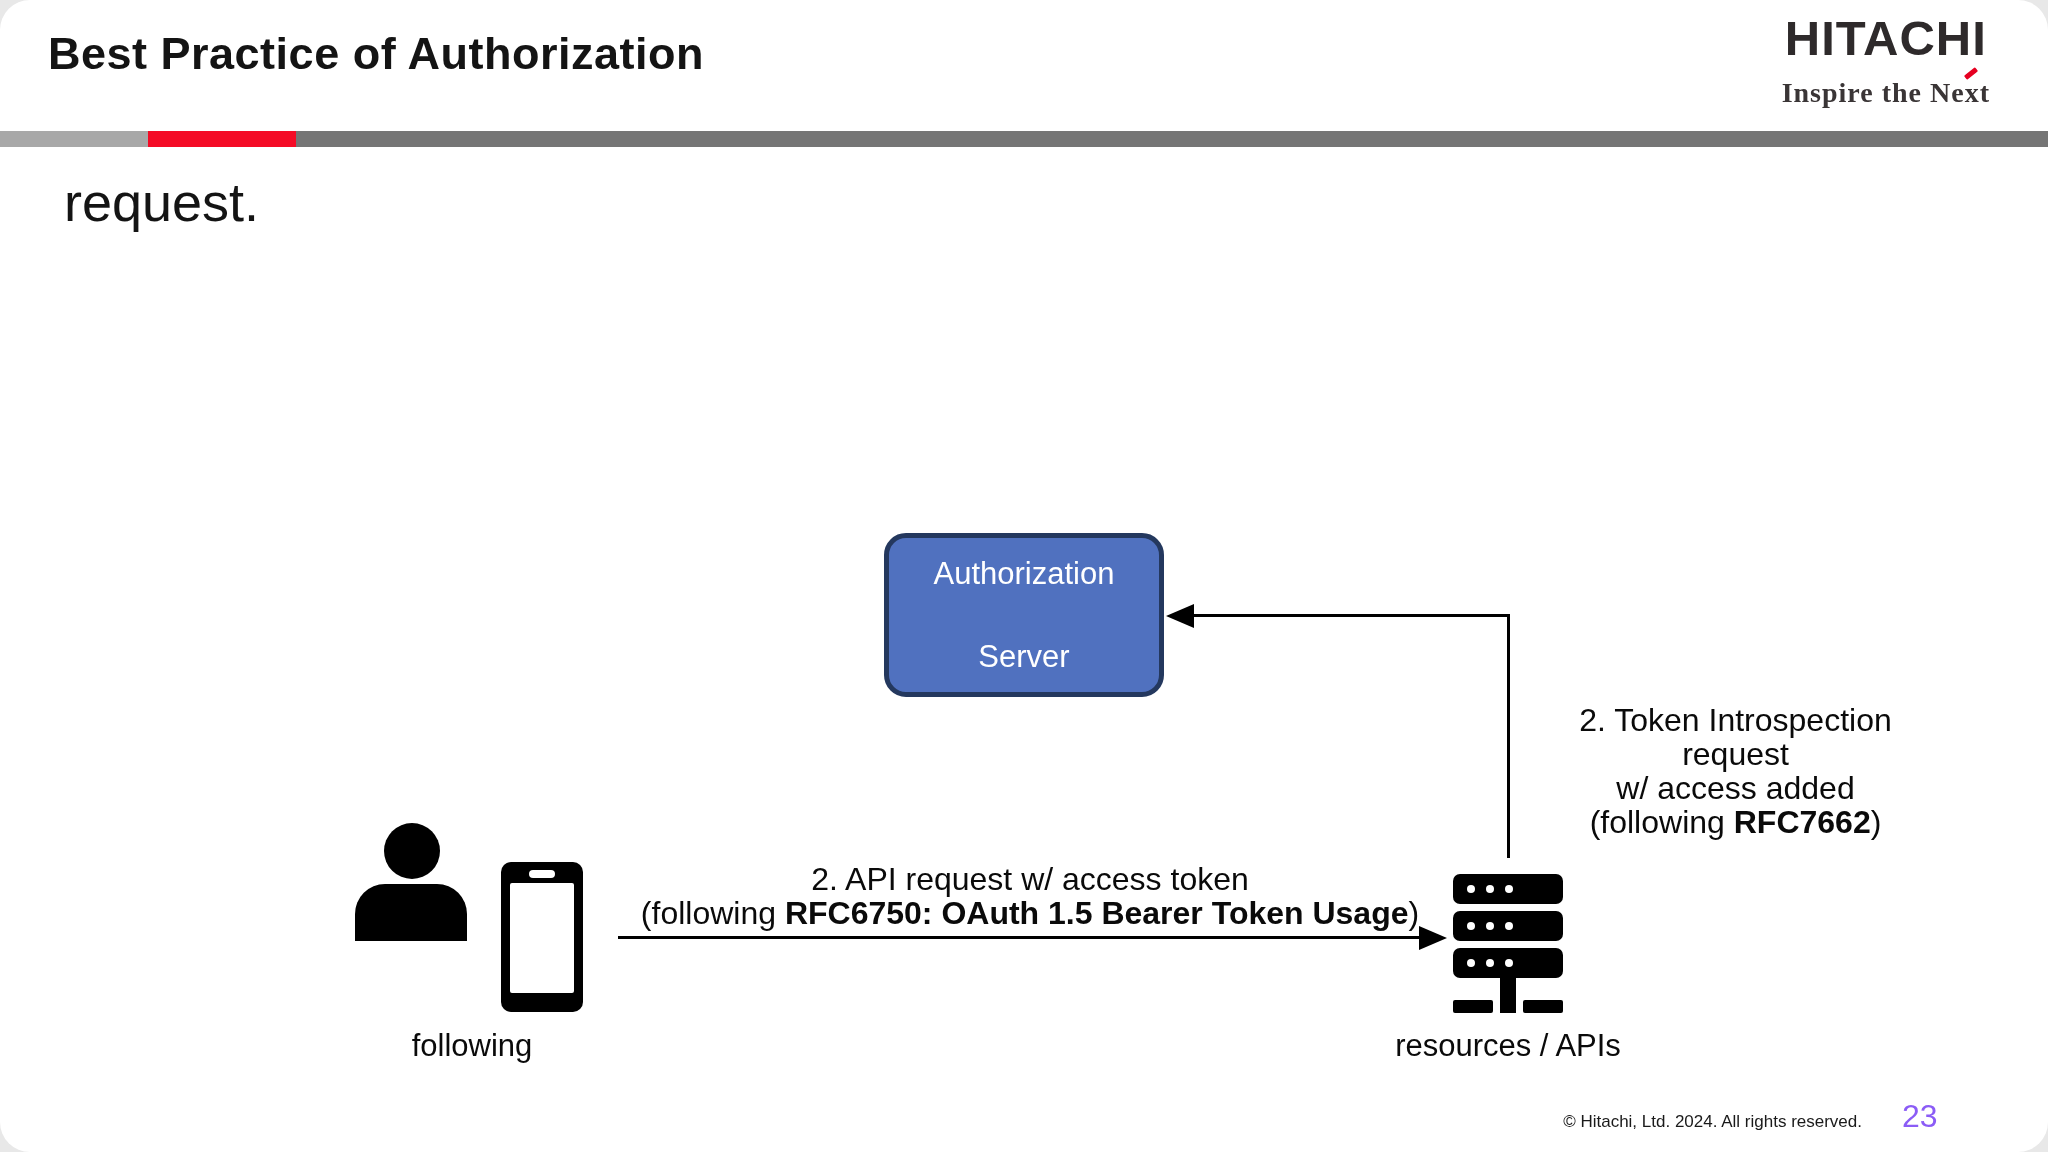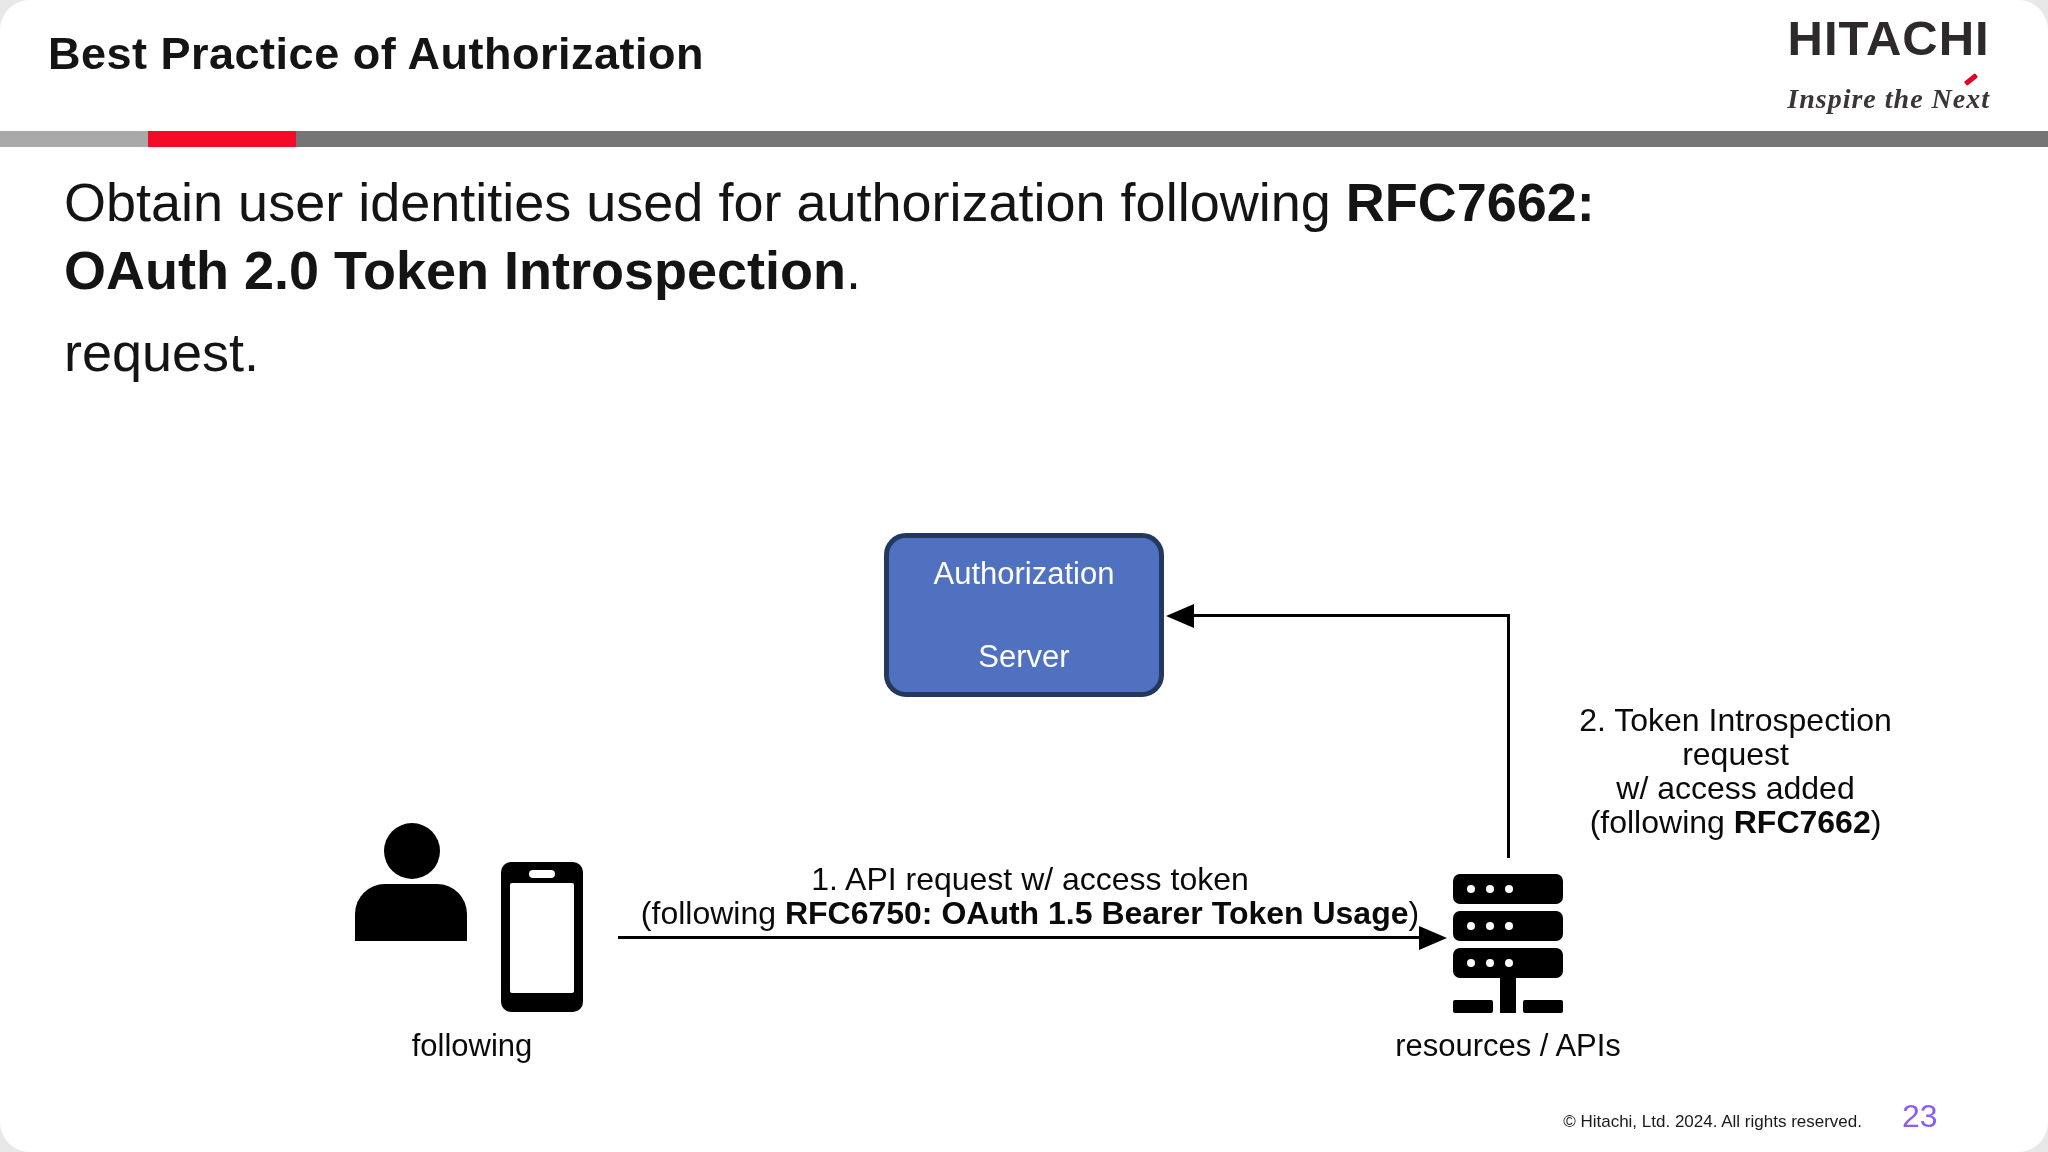--- a/index.html
+++ b/index.html
@@ -25,23 +25,22 @@
   }
   .logo .brand {
     font-size: 49px; font-weight: bold; color: #2e2a2b;
     letter-spacing: 1px; line-height: 1.0;
     font-family: "Liberation Sans", sans-serif;
   }
   .logo .tagline {
     position: relative;
     font-family: "Liberation Serif", serif;
     font-size: 28px; font-weight: 600; color: #3a3536;
-    letter-spacing: 1px; margin-top: 20px;
+    letter-spacing: 1px; margin-top: 14px;
     display: inline-block;
-    font-style: italic;
   }
   .logo .accent {
     position: absolute; right: 12px; top: -6px;
     width: 14px; height: 5px;
     transform: rotate(-38deg);
     border-radius: 1px;
   }
   
   .divider { position: absolute; top: 131px; left: 0; width: 2048px; height: 16px; }
   .divider .seg { position: absolute; top: 0; height: 16px; }
@@ -151,24 +150,20 @@
   </div>
 
   <div class="divider">
     <div class="seg seg-1" style="background-color: rgb(168, 168, 168);"></div>
     <div class="seg seg-2" style="background-color: rgb(244, 11, 38);"></div>
     <div class="seg seg-3" style="background-color: rgb(117, 117, 117);"></div>
   </div>
 
   <div class="intro">
     <div class="para">
-        <div><span>Obtain user identities used for authorization following </span><span class="b">RFC7662:</span></div>
-        <div><span class="b">OAuth 2.0 Token Introspection</span><span>.</span></div>
-      </div>
-    <div class="para">
         <div><span>request.</span></div>
       </div>
   </div>
 
   <div>
 
     <div class="auth-box" style="background-color: rgb(80, 113, 191); border-color: rgb(36, 56, 94); color: rgb(255, 255, 255);">
         <div><span>Authorization</span></div>
         <div><span>Server</span></div>
       </div>
@@ -178,21 +173,21 @@
     <div class="arrowhead-left" style="left:1166px; top:604px;"></div>
     <div class="arrow-label" style="left:1533px; top:703px; width:405px;">
         <div><span>2. Token Introspection request</span></div>
         <div><span>w/ access added</span></div>
         <div><span>(following </span><span class="b">RFC7662</span><span>)</span></div>
       </div>
 
     <div class="line-h" style="left:618px; top:936px; width:803px;"></div>
     <div class="arrowhead-right" style="left:1419px; top:926px;"></div>
     <div class="arrow-label" style="left:530px; top:862px; width:1000px;">
-        <div><span>1. API request w/ access token</span></div>
+        <div><span>2. API request w/ access token</span></div>
         <div><span>(following </span><span class="b">RFC6750: OAuth 1.5 Bearer Token Usage</span><span>)</span></div>
       </div>
 
     <div class="person-head"></div>
     <div class="person-body"></div>
     <div class="phone">
       <div class="screen"></div>
       <div class="speaker"></div>
     </div>
     <div class="node-label" style="left:322px; top:1028px; width:300px;">following</div>

